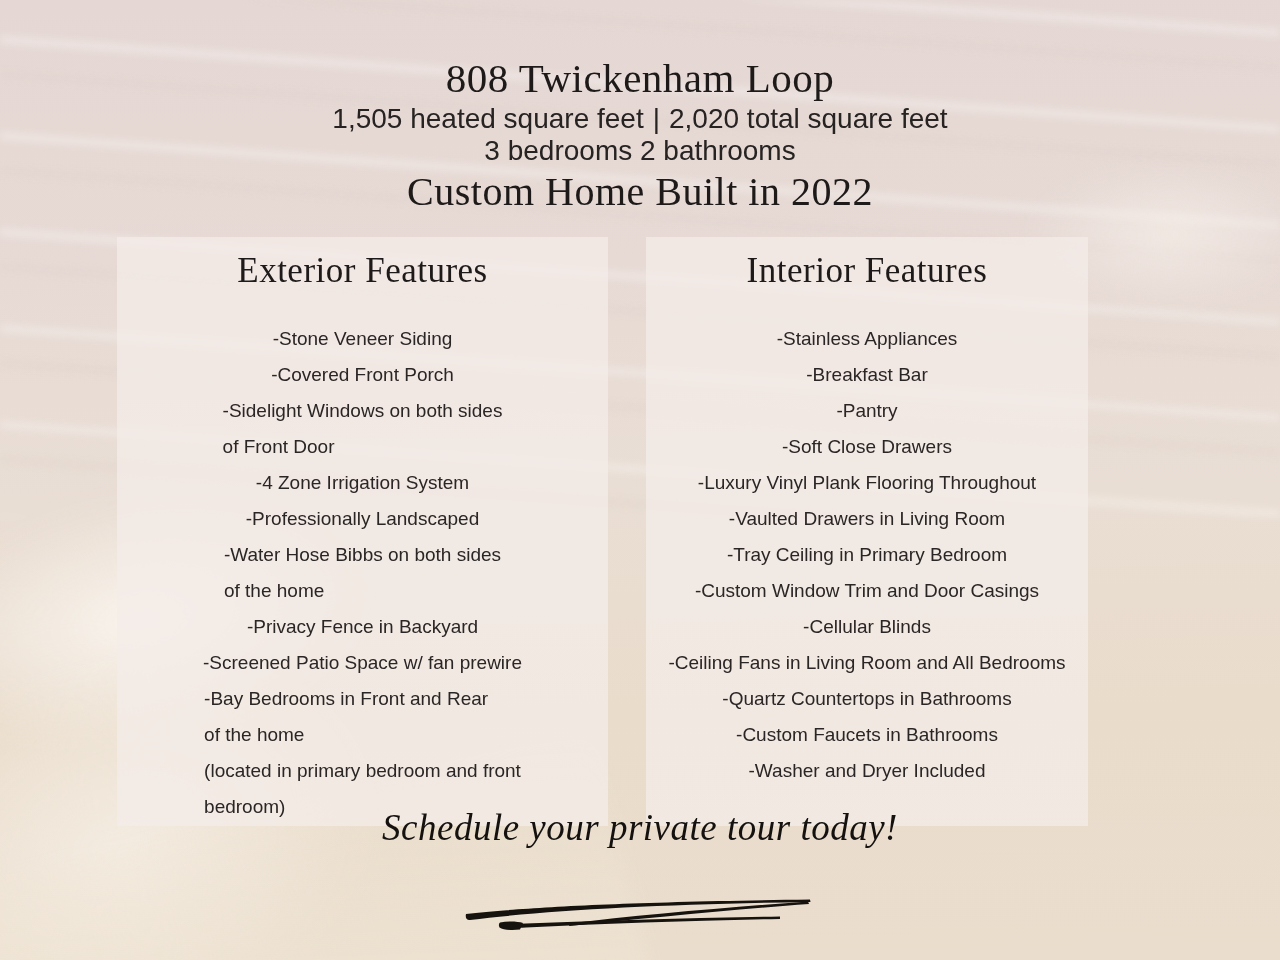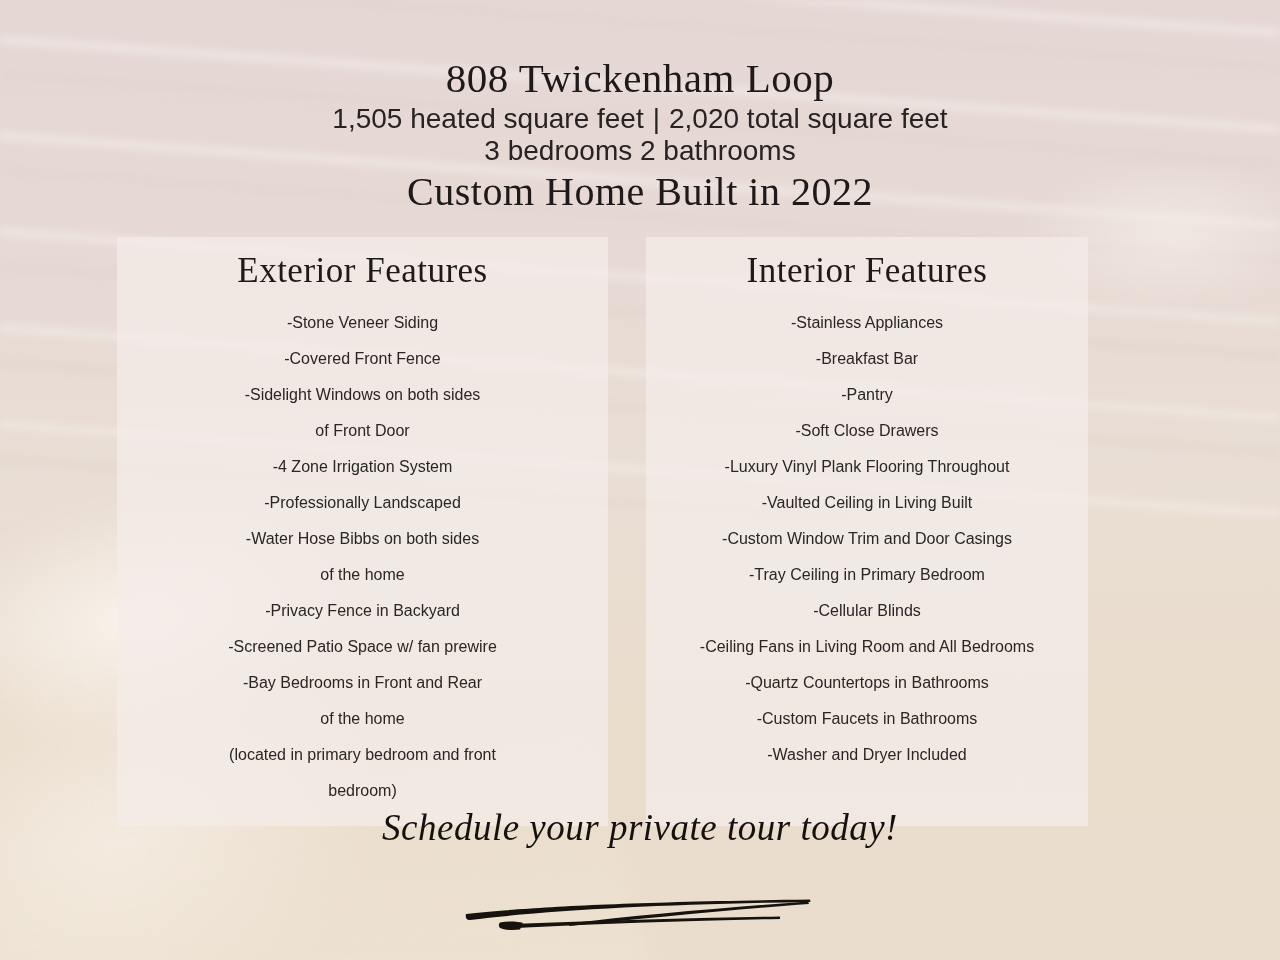--- a/index.html
+++ b/index.html
@@ -96,37 +96,37 @@
     top: 237px;
     height: 589px;
     background: rgba(243,236,232,0.78);
     box-sizing: border-box;
     padding-top: 10px;
     text-align: center;
   }
   .panel-left  { left: 117px; width: 491px; }
   .panel-right { left: 646px; width: 442px; }
   .panel-heading {
-    margin: 0 0 10px 0;
+    margin: 0 0 26px 0;
     font-family: "Liberation Serif", serif;
     font-weight: 400;
     font-size: 35px;
     line-height: 48px;
     letter-spacing: 0.5px;
     color: #1d1a19;
   }
   .features-list {
     display: flex;
     flex-direction: column;
     align-items: center;
   }
   .feature-item {
     white-space: pre;
-    text-align: center;
-    font-size: 16px;
+    text-align: left;
+    font-size: 19px;
     line-height: 36px;
     color: #2a2625;
   }
 
   
   .cta {
     position: absolute; left: 0; right: 0; top: 804px;
     text-align: center;
     font-family: "Liberation Serif", serif;
     font-style: italic;
@@ -160,21 +160,21 @@
       <span>1,505 heated square feet</span><span class="sep">|</span><span>2,020 total square feet</span>
     </div>
     <div class="subline">3 bedrooms 2 bathrooms</div>
     <h2 class="built-line">Custom Home Built in 2022</h2>
   </header>
 
   <section class="panel panel-left">
     <h3 class="panel-heading">Exterior Features</h3>
     <div class="features-list">
         <div class="feature-item">-Stone Veneer Siding</div>
-        <div class="feature-item">-Covered Front Fence</div>
+        <div class="feature-item">-Covered Front Porch</div>
         <div class="feature-item">-Sidelight Windows on both sides
 of Front Door</div>
         <div class="feature-item">-4 Zone Irrigation System</div>
         <div class="feature-item">-Professionally Landscaped</div>
         <div class="feature-item">-Water Hose Bibbs on both sides
 of the home</div>
         <div class="feature-item">-Privacy Fence in Backyard</div>
         <div class="feature-item">-Screened Patio Space w/ fan prewire</div>
         <div class="feature-item">-Bay Bedrooms in Front and Rear
 of the home
@@ -184,23 +184,23 @@
   </section>
 
   <section class="panel panel-right">
     <h3 class="panel-heading">Interior Features</h3>
     <div class="features-list">
         <div class="feature-item">-Stainless Appliances</div>
         <div class="feature-item">-Breakfast Bar</div>
         <div class="feature-item">-Pantry</div>
         <div class="feature-item">-Soft Close Drawers</div>
         <div class="feature-item">-Luxury Vinyl Plank Flooring Throughout</div>
-        <div class="feature-item">-Vaulted Ceiling in Living Built</div>
+        <div class="feature-item">-Vaulted Drawers in Living Room</div>
+        <div class="feature-item">-Tray Ceiling in Primary Bedroom</div>
         <div class="feature-item">-Custom Window Trim and Door Casings</div>
-        <div class="feature-item">-Tray Ceiling in Primary Bedroom</div>
         <div class="feature-item">-Cellular Blinds</div>
         <div class="feature-item">-Ceiling Fans in Living Room and All Bedrooms</div>
         <div class="feature-item">-Quartz Countertops in Bathrooms</div>
         <div class="feature-item">-Custom Faucets in Bathrooms</div>
         <div class="feature-item">-Washer and Dryer Included</div>
       </div>
   </section>
 
   <div class="cta">Schedule your private tour today!</div>
   <svg class="swoosh" viewBox="0 0 360 36" fill="currentColor" xmlns="http://www.w3.org/2000/svg" aria-hidden="true">

